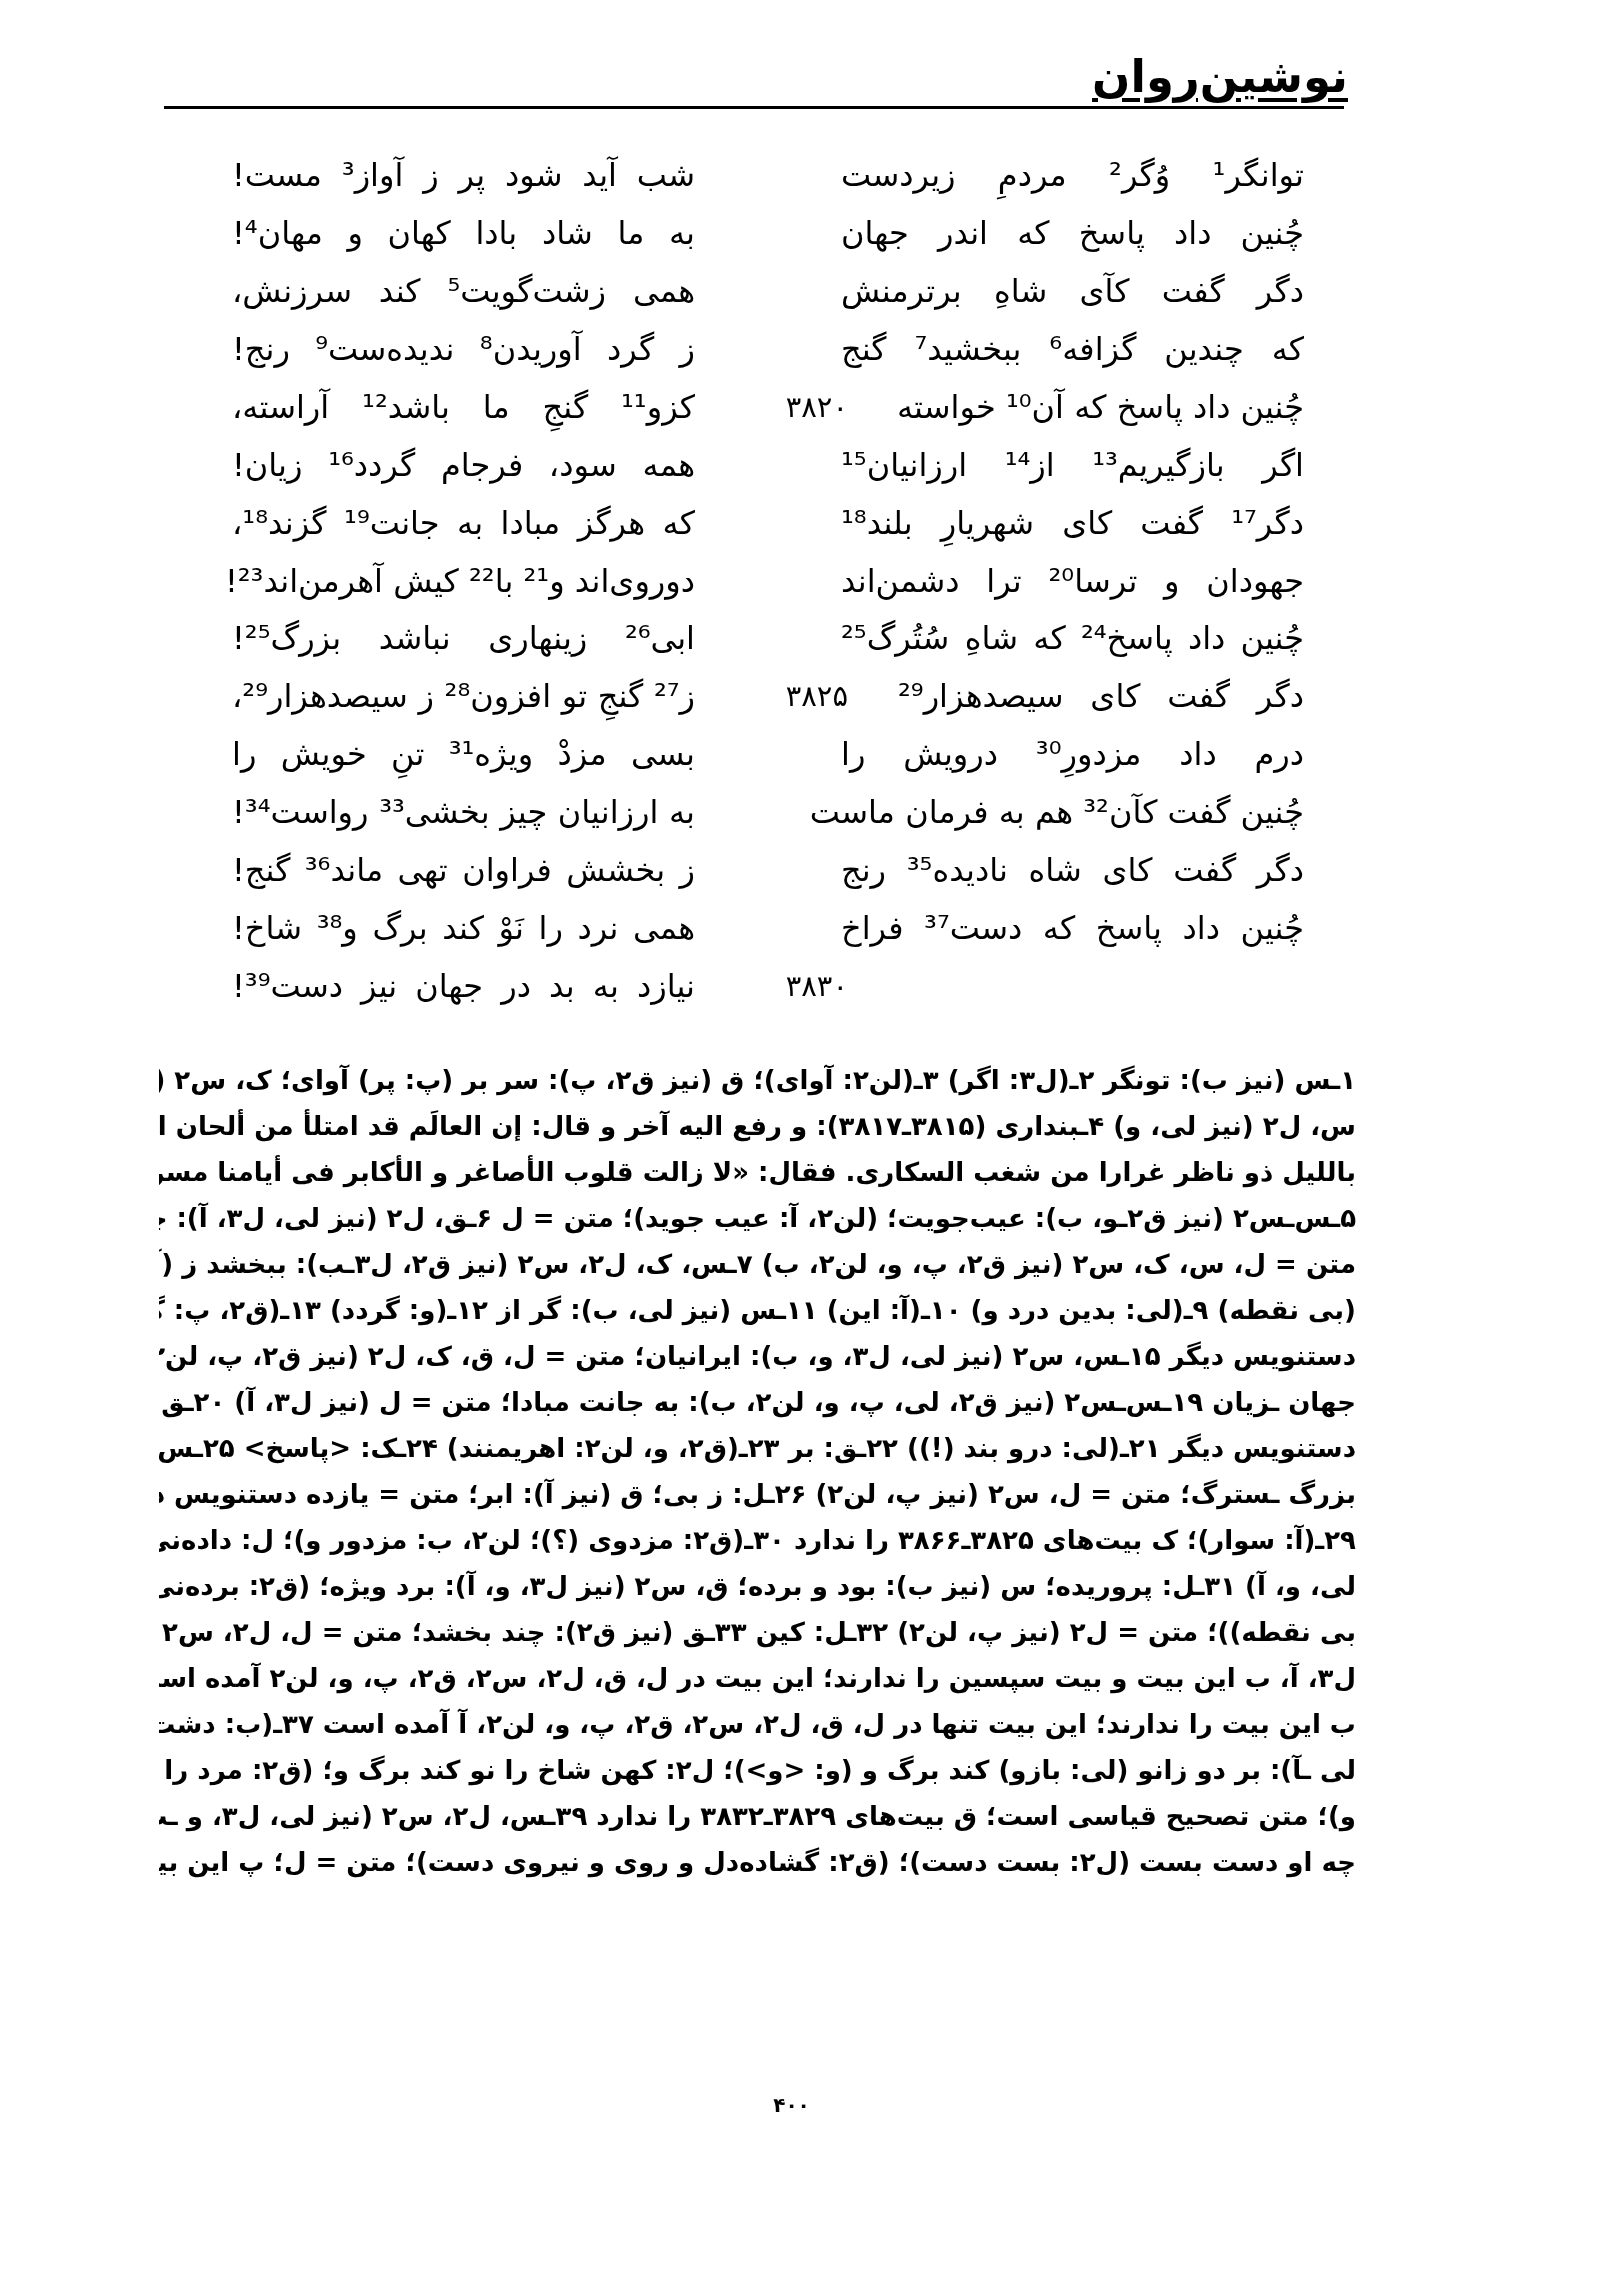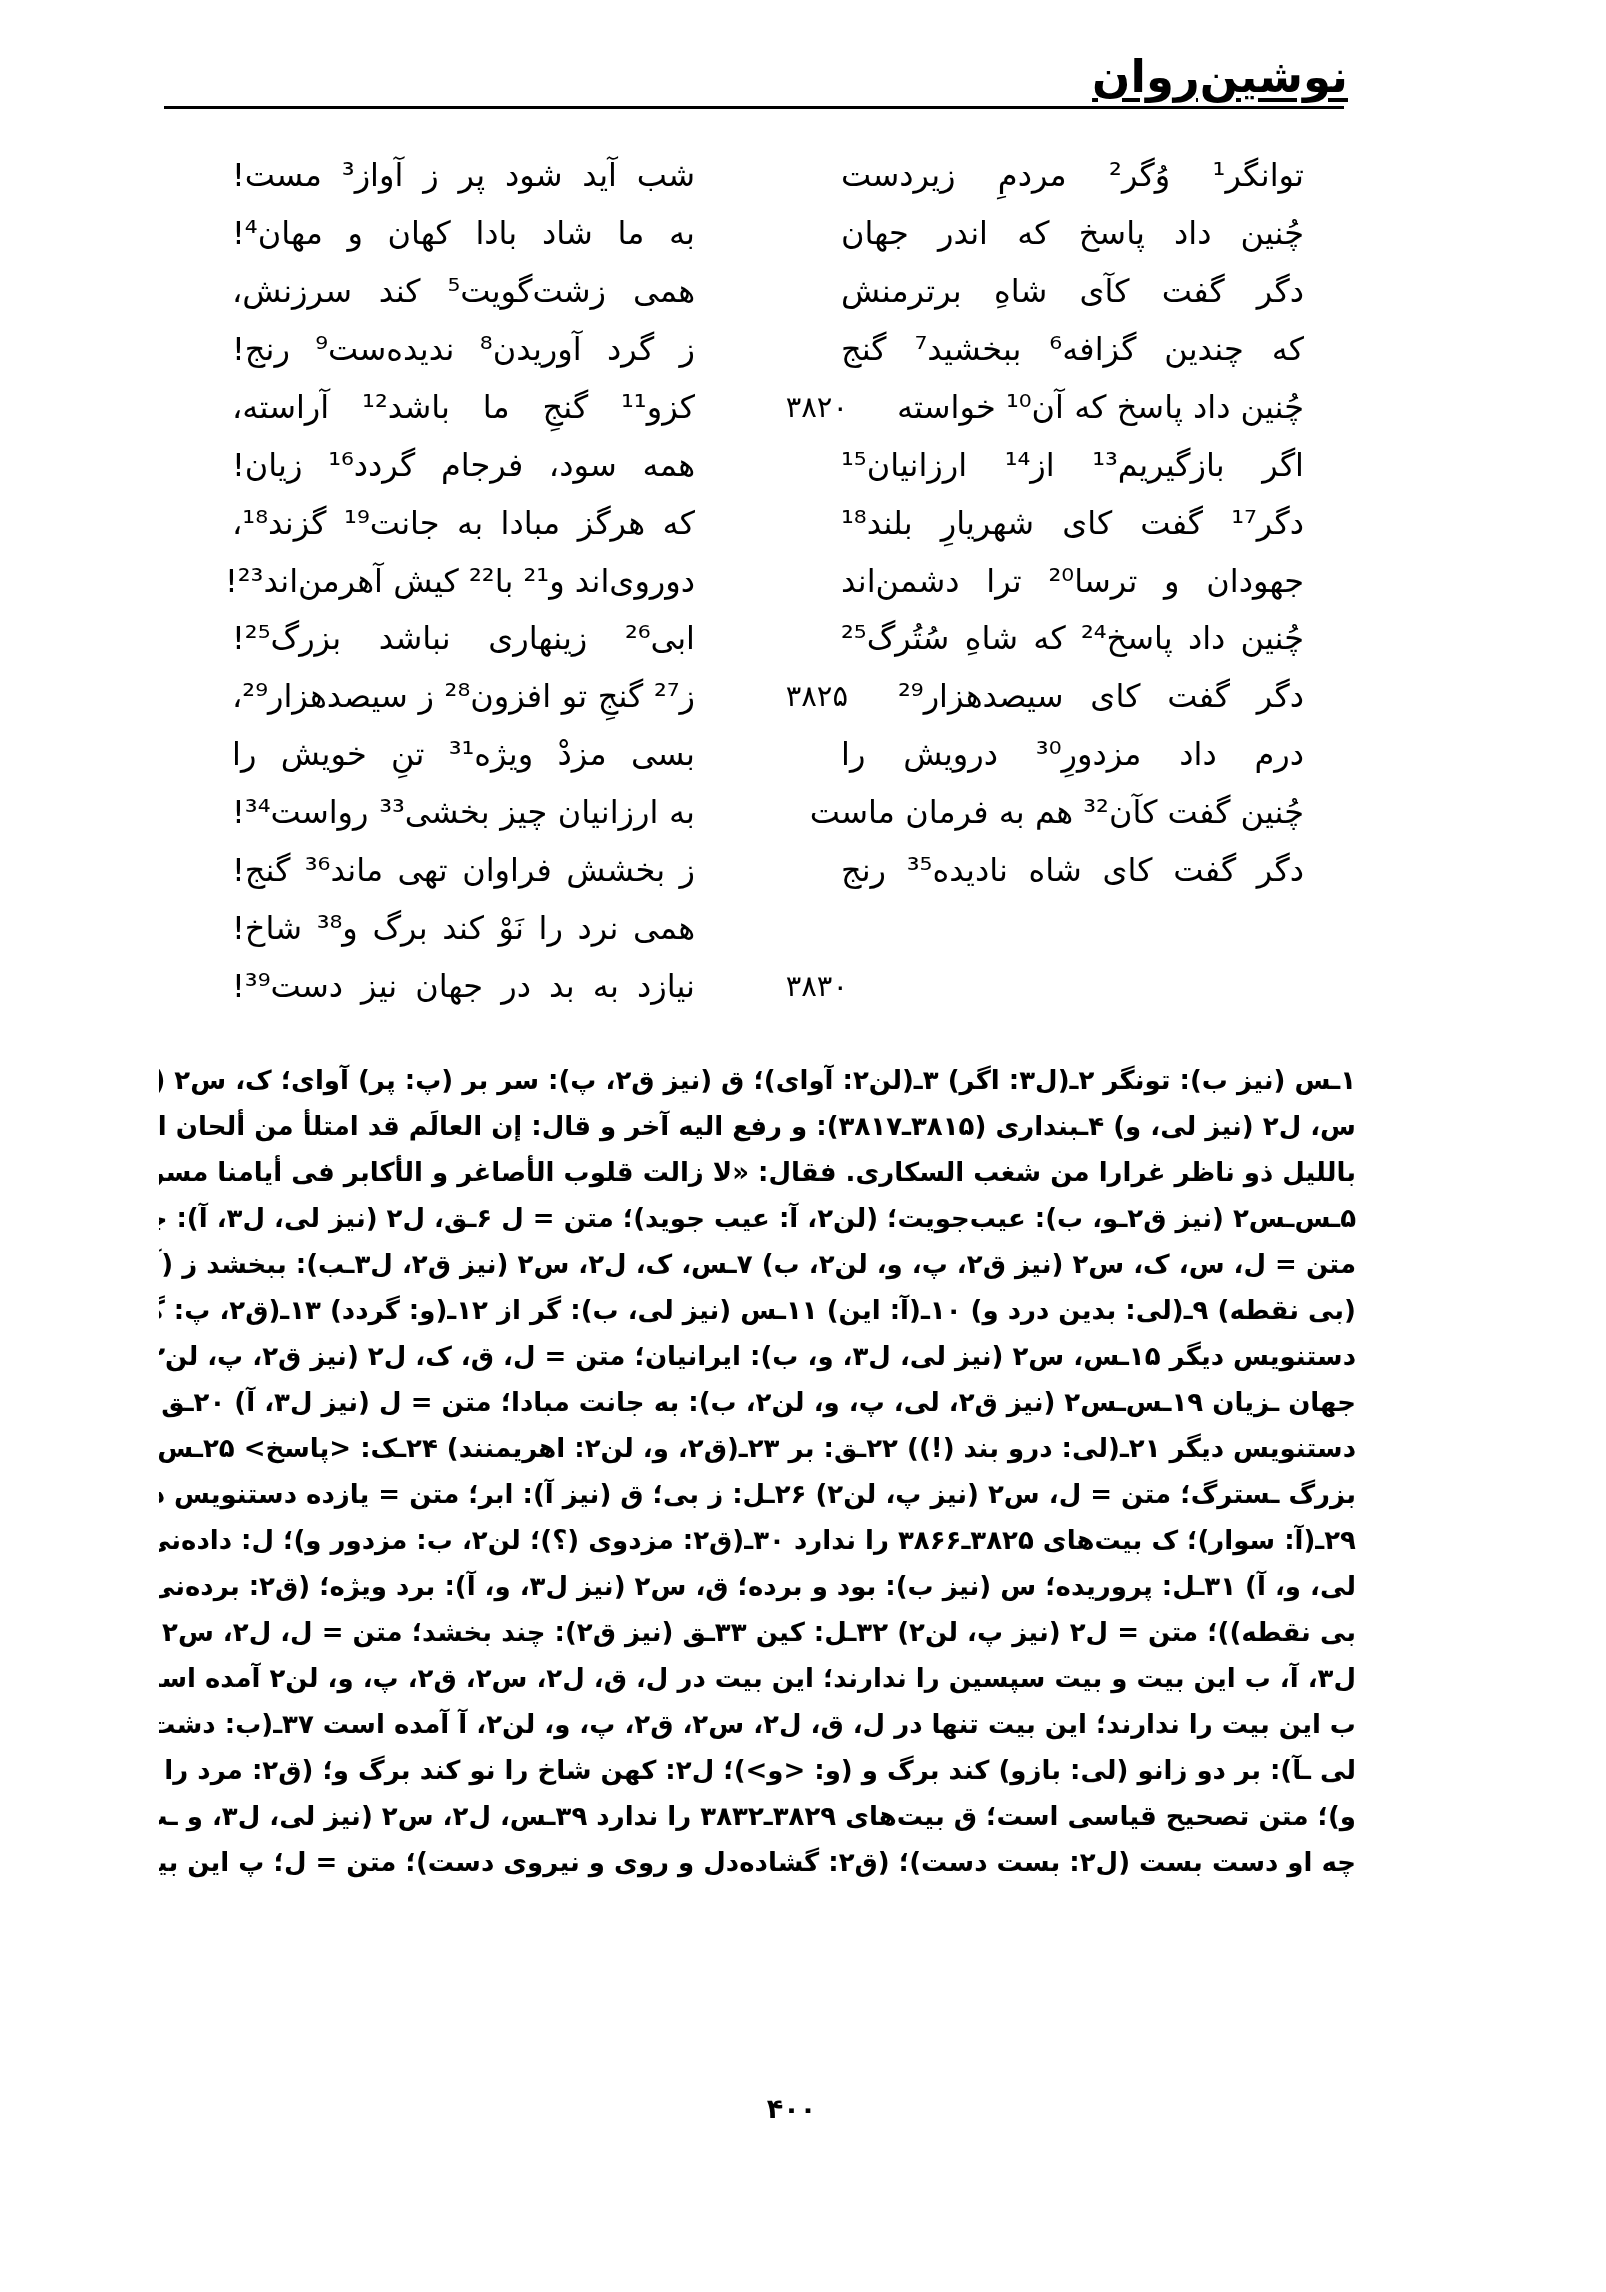--- a/index.html
+++ b/index.html
@@ -98,21 +98,21 @@
     }
     .note-line.last {
       text-align-last: right;
     }
     .page-number {
       position: absolute;
       top: 2093px;
       left: 753px;
       width: 77px;
       text-align: center;
-      font-size: 27px;
+      font-size: 20px;
       font-weight: bold;
       direction: rtl;
     }
   </style>
 </head>
 <body>
 
 <div class="page">
 
   <div class="running-head">نوشین‌روان</div>
@@ -179,20 +179,21 @@
       <div class="misra right">چُنین گفت کآن³² هم به فرمان ماست</div>
       <div class="misra left">به ارزانیان چیز بخشی³³ رواست³⁴!</div>
     </div>
     <div class="verse-row" style="top:695px">
       <span class="verse-num"></span>
       <div class="misra left">ز بخشش فراوان تهی ماند³⁶ گنج!</div>
       <div class="misra right">دگر گفت کای شاه نادیده³⁵ رنج</div>
     </div>
     <div class="verse-row" style="top:753px">
       <span class="verse-num"></span>
+      <div class="misra right">چُنین داد پاسخ که دست³⁷ فراخ</div>
       <div class="misra left">همی نرد را نَوْ کند برگ و³⁸ شاخ!</div>
     </div>
     <div class="verse-row" style="top:811px">
       <span class="verse-num">۳۸۳۰</span>
       <div class="misra left">نیازد به بد در جهان نیز دست³⁹!</div>
     </div>
   </div>
 
   <div class="notes">
     <div class="note-line">۱ـس (نیز ب): تونگر  ۲ـ(ل۳: اگر)  ۳ـ(لن۲: آوای)؛ ق (نیز ق۲، پ): سر بر (پ: پر) آوای؛ ک، س۲ (نیز ل۳، آ، ب): سر بر آواز؛ متن = ل،</div>

